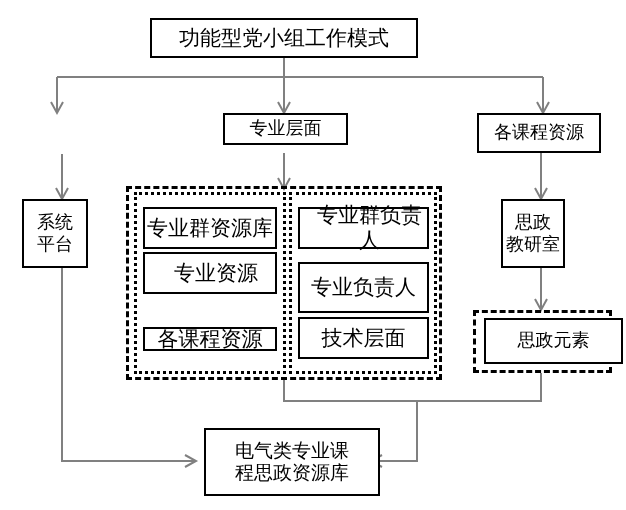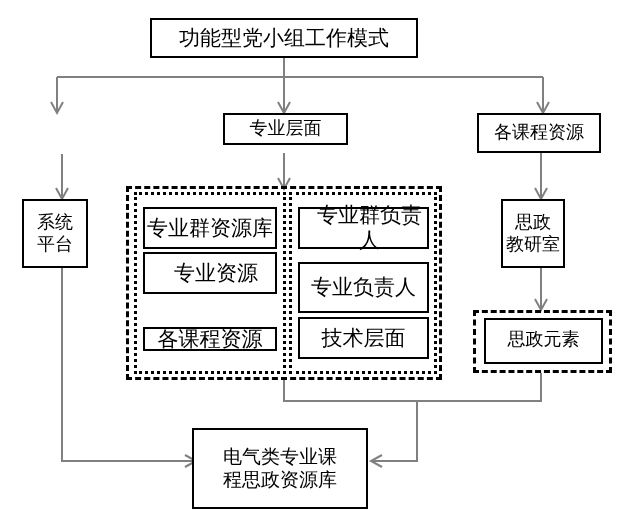--- a/index.html
+++ b/index.html
@@ -157,22 +157,22 @@
     <span class="label">技术层面</span>
   </div>
 
   <div class="node node-plain" style="left:501px; top:199px; width:64px; height:69px;">
     <span class="label">思政
 教研室</span>
   </div>
 
   <div class="group-dashed" style="left:473px; top:310px; width:139px; height:63px;"></div>
 
-  <div class="node node-plain" style="left:484px; top:318px; width:119px; height:46px;font-family:Liberation Mono, monospace;">
+  <div class="node node-plain" style="left:484px; top:318px; width:139px; height:46px;">
     <span class="label">思政元素</span>
   </div>
 
-  <div class="node node-bottom" style="left:192px; top:428px; width:176px; height:81px;">
+  <div class="node node-bottom" style="left:204px; top:428px; width:176px; height:68px;">
     <span class="label">电气类专业课
 程思政资源库</span>
   </div>
 
 </div>
 
 </body></html>

